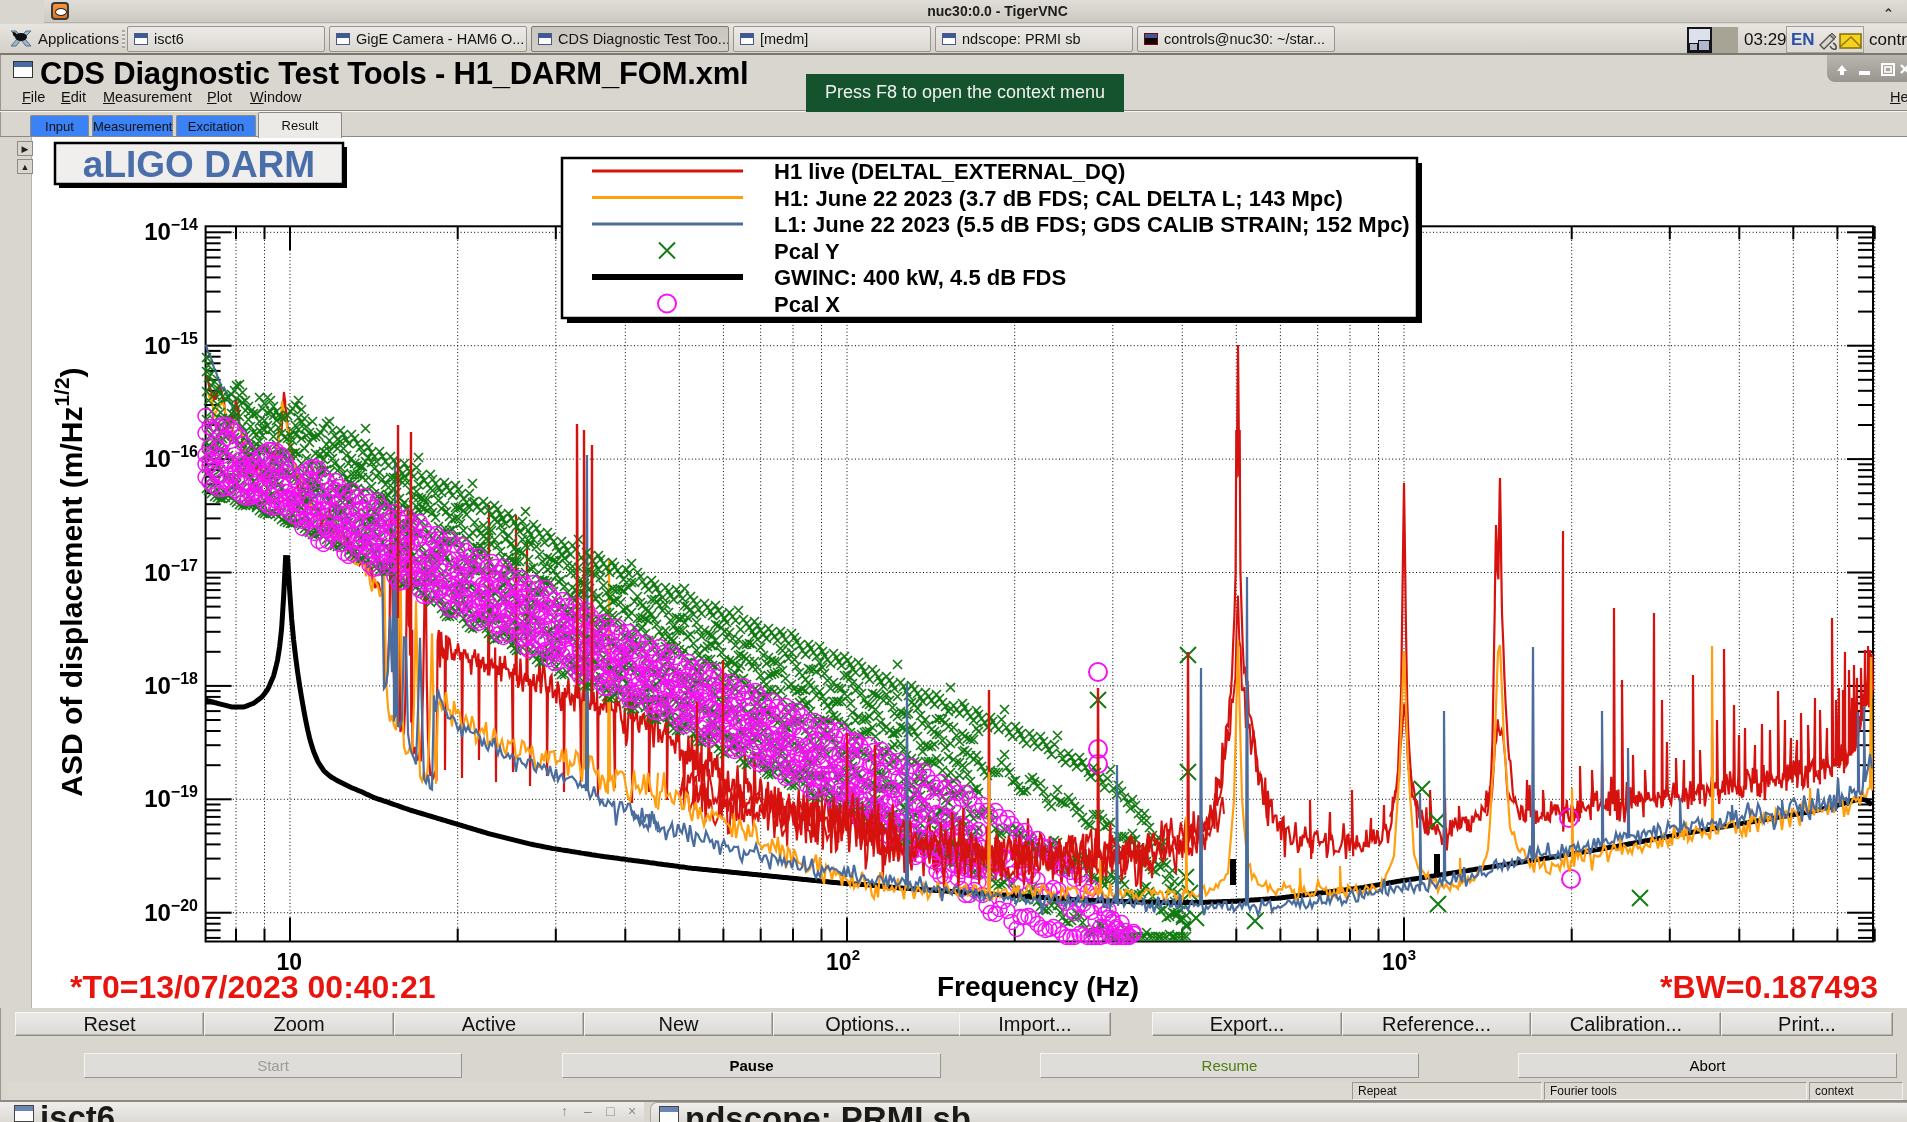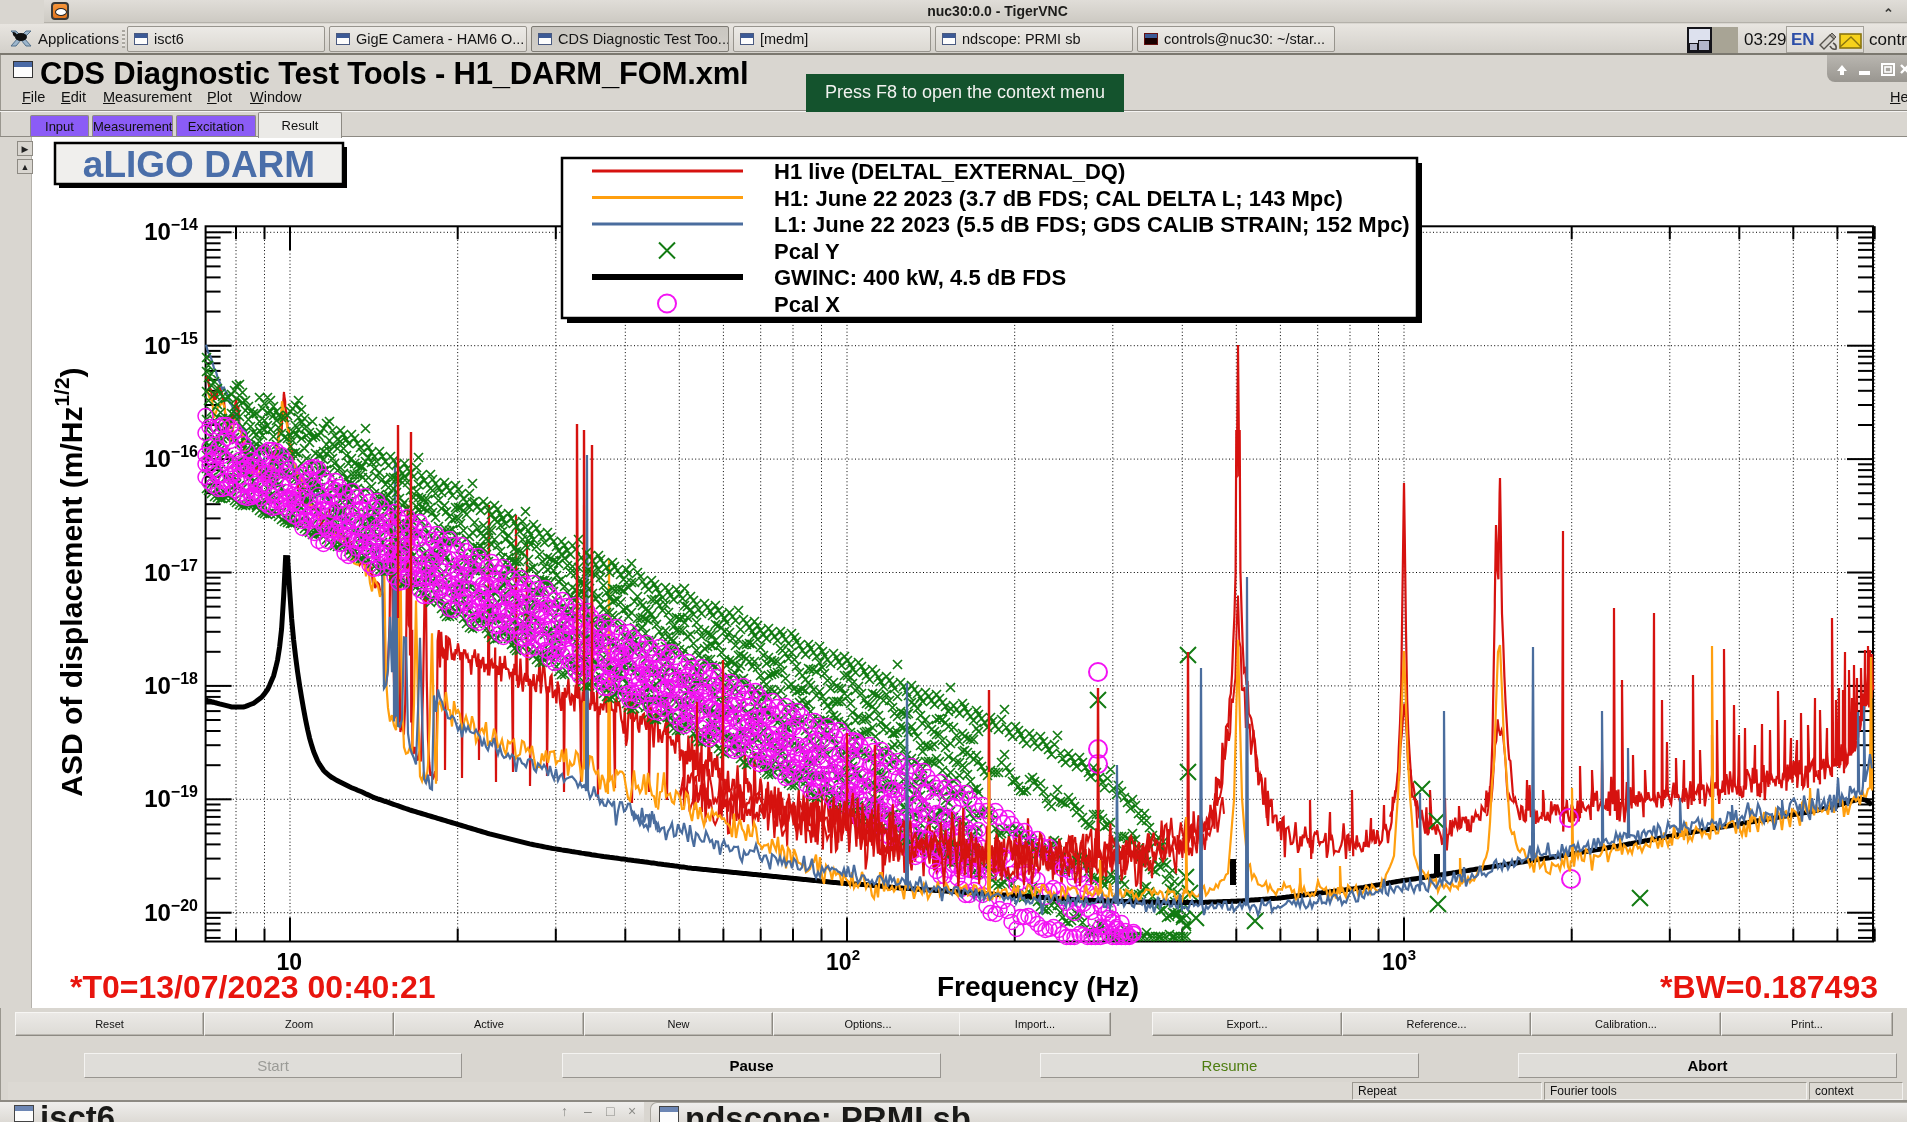--- a/index.html
+++ b/index.html
@@ -40,39 +40,39 @@
 #winctl { position:absolute; right:0; top:55px; width:80px; height:27px;
   background:linear-gradient(#b9b6b0,#999690); border-radius:0 0 0 8px;
   color:#fff; }
 #menubar { position:absolute; left:0; top:86px; width:1907px; height:24px; font-size:14.5px; color:#111; }
 #menubar span { position:absolute; top:3px; }
 #menubar u { text-decoration:underline; }
 #menudiv { position:absolute; left:0; top:110px; width:1907px; height:2px;
   border-top:1px solid #8d8a83; border-bottom:1px solid #f5f4f2; }
 
 #tabs { position:absolute; left:0; top:112px; width:1907px; height:25px; }
-.tab { position:absolute; top:3px; height:22px; background:#8b5cf6;
+.tab { position:absolute; top:3px; height:22px; background:#3b82f6;
   border:1px solid #8d8a83; border-bottom:none; font-size:13px; color:#111;
   text-align:center; line-height:21px; border-radius:2px 2px 0 0; }
 .tab.active { top:0px; height:26px; background:#ebeae7; line-height:26px; z-index:3; }
 #tabline { position:absolute; left:0; top:136px; width:1907px; height:1px; background:#8d8a83; }
 
 
 .spin { position:absolute; width:16px; height:15px; background:#d9d6d0;
   border:1px solid #8d8a83; font-size:9px; text-align:center; line-height:14px; color:#222; }
 
 
 #plotpanel { position:absolute; left:32px; top:137px; width:1875px; height:871px; background:#ffffff; }
 #leftstrip { position:absolute; left:0px; top:137px; width:32px; height:871px; background:#d9d6d0;
   border-right:1px solid #b5b2ac; }
 
 
 .btn { position:absolute; height:24px; background:linear-gradient(#ebe9e6,#dddbd6);
   border:1px solid #8d8a83; border-top-color:#f7f6f4; border-left-color:#f7f6f4;
-  box-shadow:inset -1px -1px 0 #b9b6b0; font-size:11px; color:#111; text-align:center; }
+  box-shadow:inset -1px -1px 0 #b9b6b0; font-size:20px; color:#111; text-align:center; }
 .btn2 { position:absolute; height:25px; background:#dfddd9;
   border:1px solid #989590; border-top-color:#f4f3f1; border-left-color:#f4f3f1;
   font-size:15px; text-align:center; line-height:23px;margin-left:25px; }
 #statusbar { position:absolute; left:8px; top:1082px; width:1891px; height:19px;
   background:#dcd9d3; }
 .scell { position:absolute; top:0; height:18px; border:1px solid #9a978f;
   border-bottom-color:#f2f1ef; border-right-color:#f2f1ef; background:#dcd9d3;
   font-size:12px; color:#111; line-height:16px; padding-left:5px; }
 
 
@@ -434,21 +434,21 @@
 <div class="btn" style="left:773px;top:1012px;width:190px;line-height:22px">Options...</div>
 <div class="btn" style="left:959px;top:1012px;width:152px;line-height:22px">Import...</div>
 <div class="btn" style="left:1152px;top:1012px;width:190px;line-height:22px">Export...</div>
 <div class="btn" style="left:1342px;top:1012px;width:189px;line-height:22px">Reference...</div>
 <div class="btn" style="left:1531px;top:1012px;width:190px;line-height:22px">Calibration...</div>
 <div class="btn" style="left:1721px;top:1012px;width:172px;line-height:22px">Print...</div>
 
 <div class="btn2" style="left:59px;top:1053px;width:378px;color:#9b9b97">Start</div>
 <div class="btn2" style="left:537px;top:1053px;width:379px;color:#000;font-weight:bold">Pause</div>
 <div class="btn2" style="left:1015px;top:1053px;width:379px;color:#4d7c0f">Resume</div>
-<div class="btn2" style="left:1493px;top:1053px;width:379px;color:#000;font-weight:bold">Abort</div>
+<div class="btn2" style="left:1493px;top:1053px;width:379px;color:#000;font-weight:normal">Abort</div>
 
 <div id="statusbar">
   <div class="scell" style="left:1344px;width:190px">Repeat</div>
   <div class="scell" style="left:1536px;width:263px">Fourier tools</div>
   <div class="scell" style="left:1801px;width:94px">context</div>
 </div>
 <div style="position:absolute;left:0;top:1100px;width:1907px;height:2px;background:#8d8a83"></div>
 
 <div id="bottomwins">
   <div class="bwin" style="left:0;width:644px">

